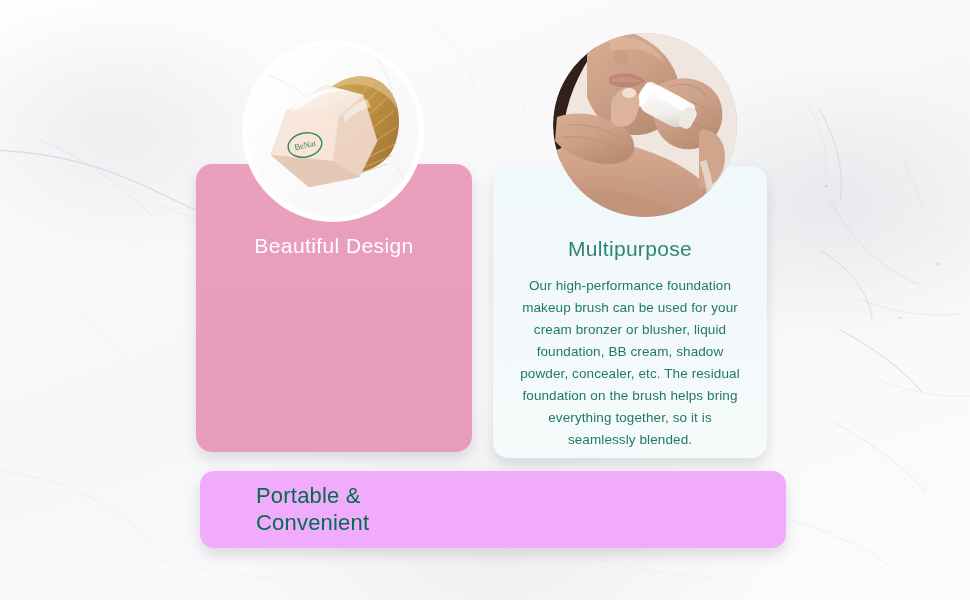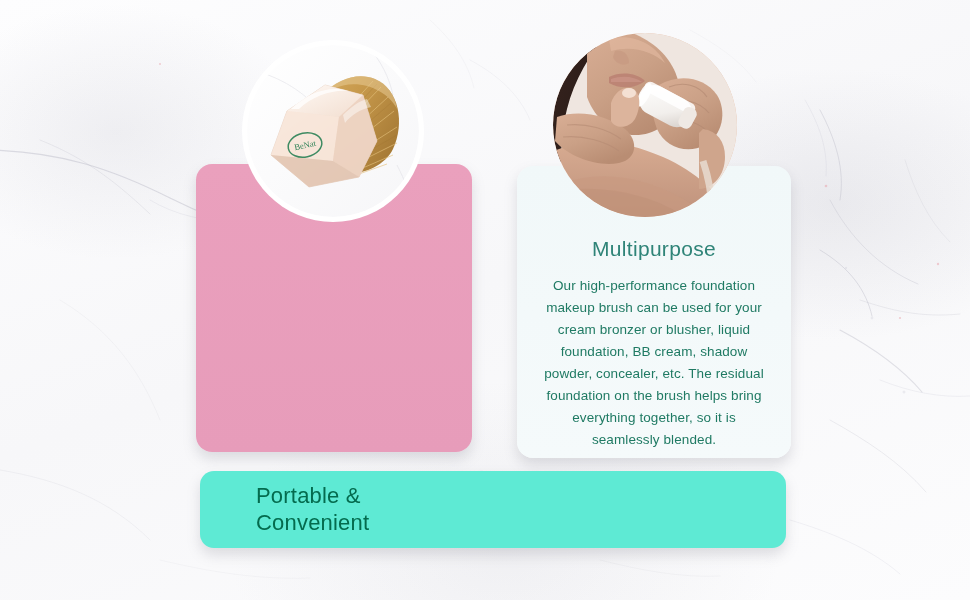--- a/index.html
+++ b/index.html
@@ -69,21 +69,21 @@
     font-size: 13.5px;
     line-height: 1.62;
     text-align: center;
     margin: 0;
     padding: 17px 10px 0 10px;
     letter-spacing: 0.1px;
   }
 
   
   .card-white {
-    left: 517px;
+    left: 493px;
     top: 166px;
     width: 274px;
     height: 292px;
     background: #f2f8f9;
     background: linear-gradient(180deg, #f1f8f9 0%, #f5fafb 100%);
     padding: 0 14px;
   }
   .card-white .card-title {
     color: #2f8478;
     font-size: 21px;
@@ -103,21 +103,21 @@
     padding: 14px 6px 0 6px;
     letter-spacing: 0.1px;
   }
 
   
   .card-bottom {
     left: 200px;
     top: 471px;
     width: 586px;
     height: 77px;
-    background: #5eead4;
+    background: #f0abfc;
     border-radius: 14px;
     display: flex;
     align-items: center;
     padding: 0 0 0 56px;
     box-sizing: border-box;
   }
   .bottom-title {
     color: #046b4e;
     font-size: 22px;
     line-height: 1.22;
@@ -203,20 +203,21 @@
       <g fill="#e8a0a8" opacity="0.5">
         <circle cx="826" cy="186" r="1.3"></circle>
         <circle cx="938" cy="264" r="1.2"></circle>
         <circle cx="900" cy="318" r="1.1"></circle>
         <circle cx="160" cy="64" r="1.0"></circle>
       </g>
     </svg>
   </div>
 
   <div class="card card-pink">
+    <h2 class="card-title">Beautiful Design</h2>
   </div>
 
   <div class="card card-white">
     <h2 class="card-title">Multipurpose</h2>
     <p class="card-body">Our high-performance foundation makeup brush can be used for your cream bronzer or blusher, liquid foundation, BB cream, shadow powder, concealer, etc. The residual foundation on the brush helps bring everything together, so it is seamlessly blended.</p>
   </div>
 
   <div class="card card-bottom">
     <div class="bottom-title">Portable &amp;
 Convenient</div>

